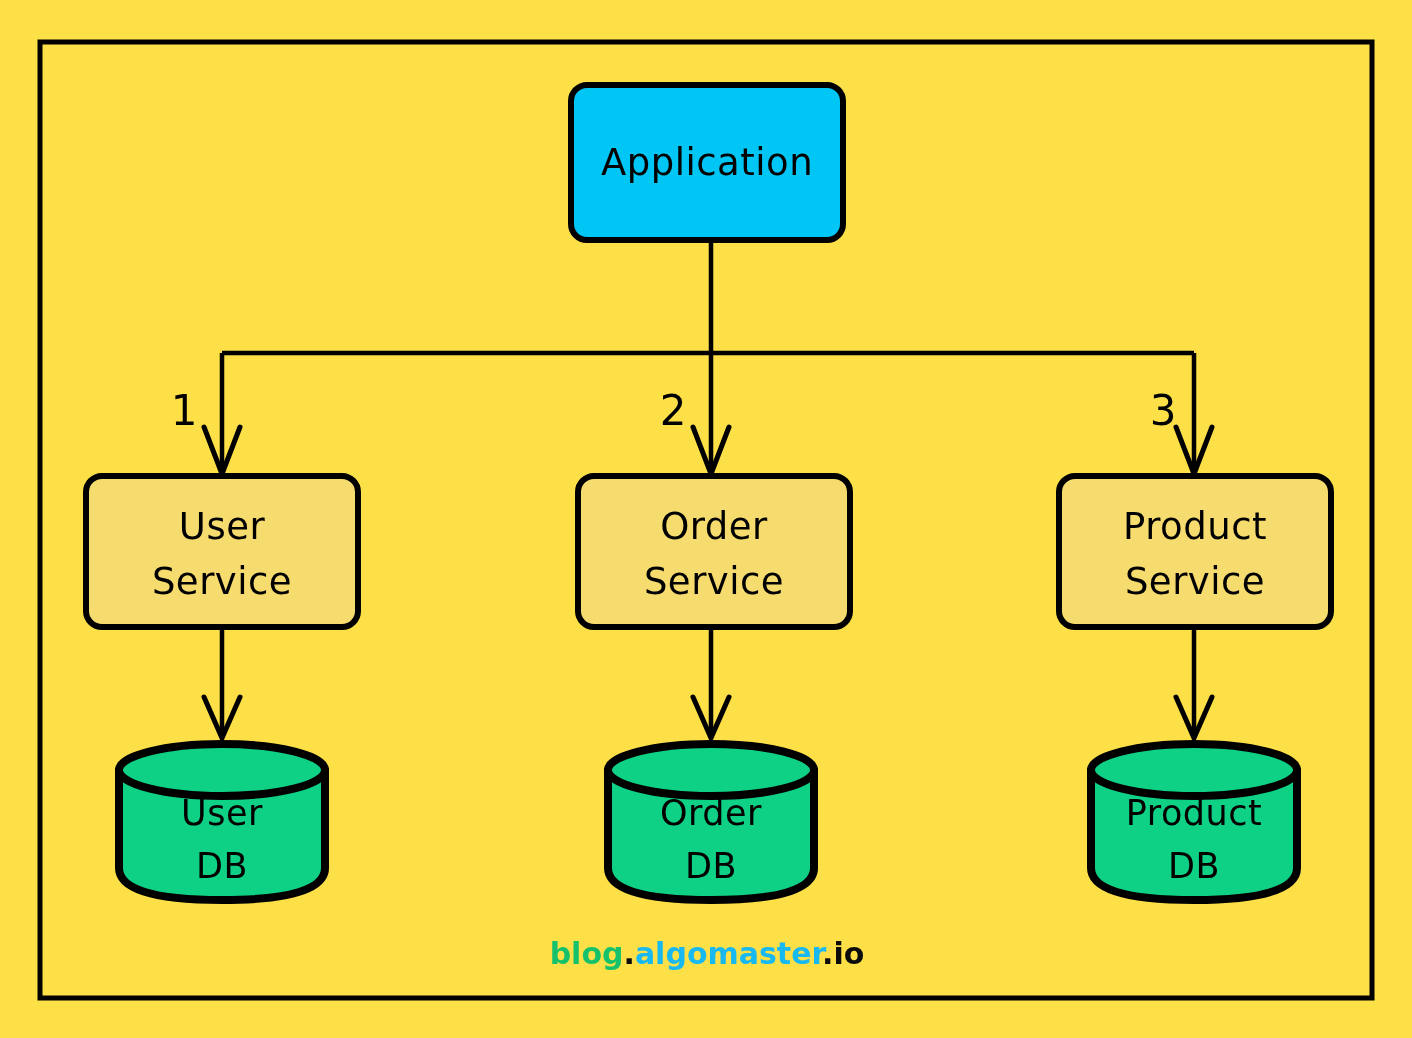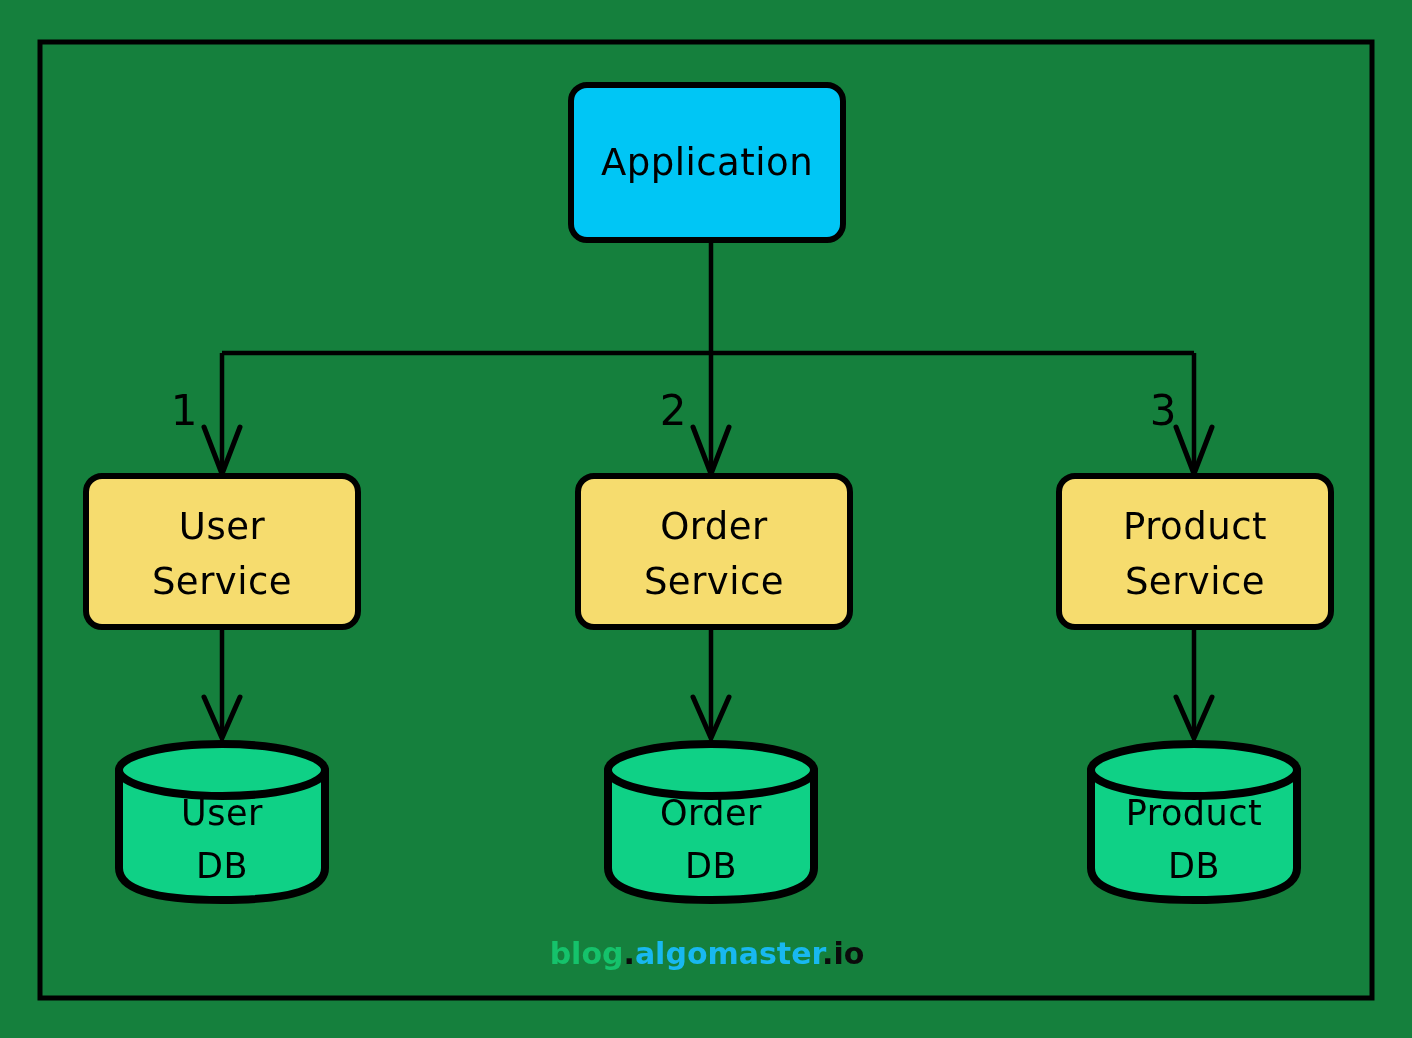--- a/index.html
+++ b/index.html
@@ -7,21 +7,21 @@
     padding: 0;
     background: #ffffff;
   }
   body {
     font-family: "DejaVu Sans", sans-serif;
   }
   #canvas {
     position: relative;
     width: 1412px;
     height: 1038px;
-    background: #15803d;
+    background: #fde047;
     overflow: hidden;
   }
   #diagram-svg {
     position: absolute;
     left: 0;
     top: 0;
     width: 1412px;
     height: 1038px;
   }
   .node-label {

